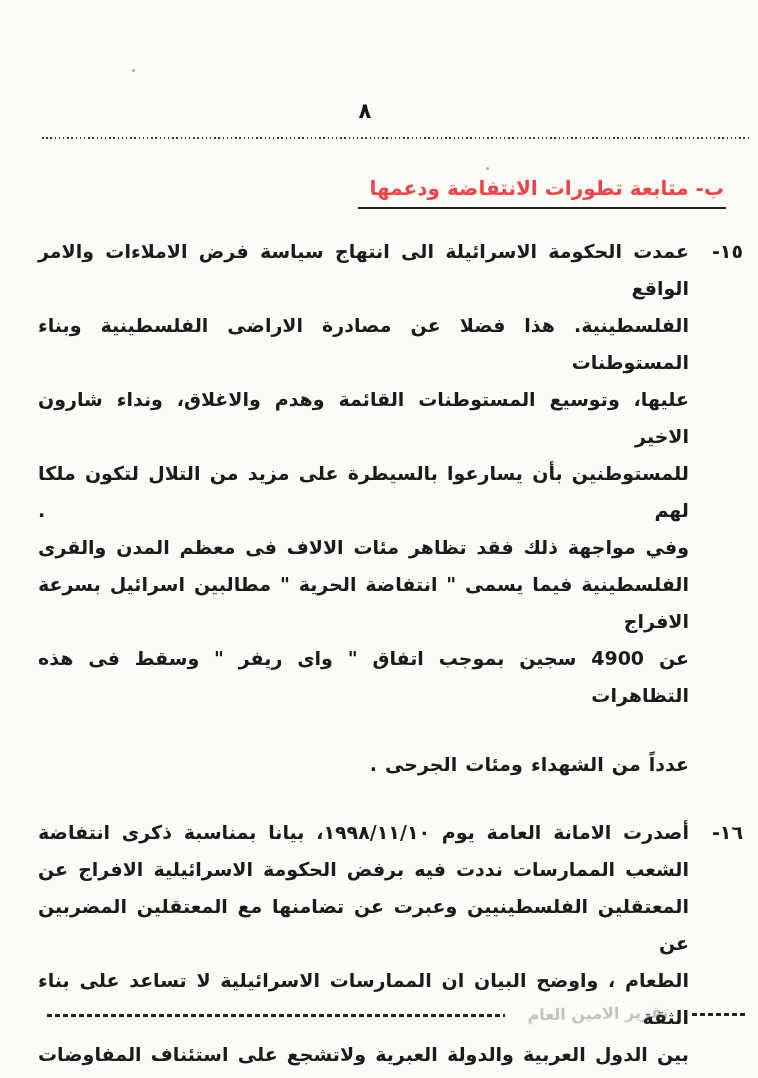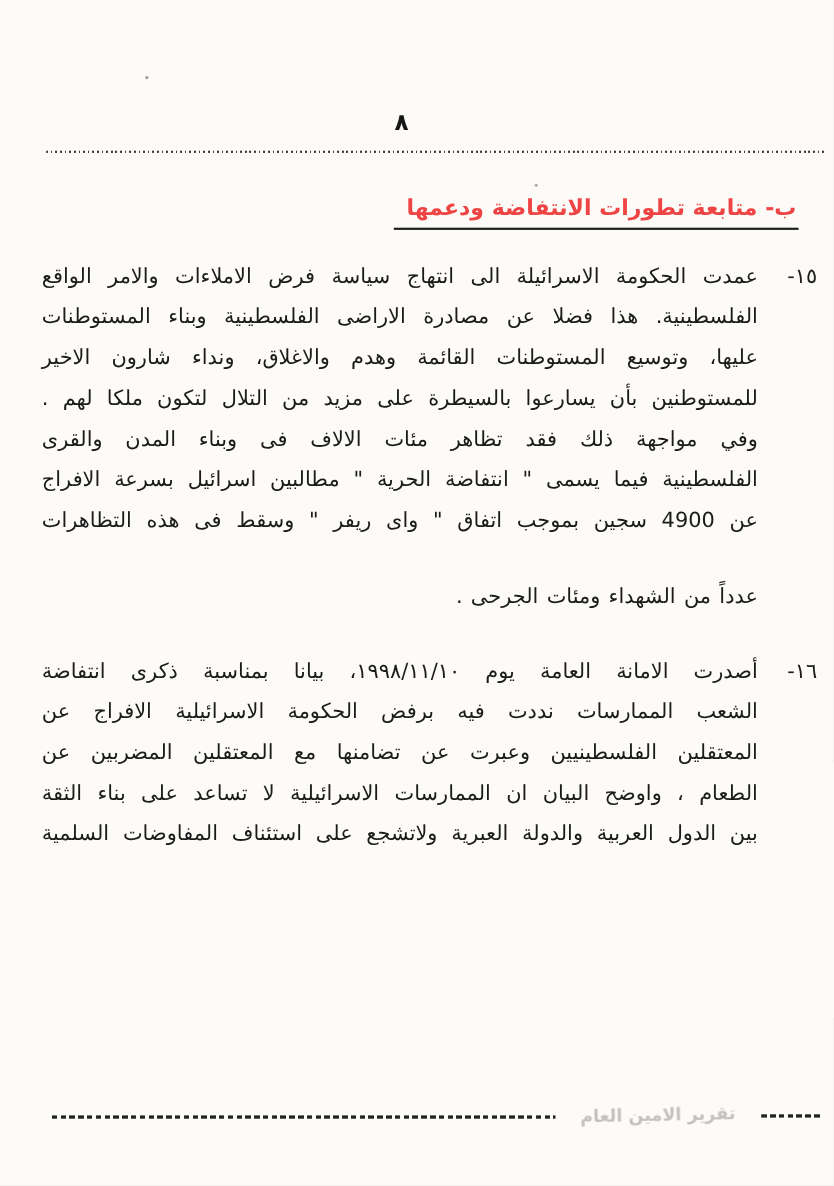--- a/index.html
+++ b/index.html
@@ -32,28 +32,28 @@
     border-bottom:2px solid #1f1f1f;
     letter-spacing:.3px;
   }
   
   .body{
     position:absolute;top:233px;right:15px;left:38px;
   }
   .item{display:flex;}
   .item .num{
     flex:0 0 46px;
-    font-size:19px;font-weight:400;
+    font-size:19px;font-weight:700;
     line-height:37px;
     text-align:right;
     white-space:nowrap;
   }
   .item .txt{flex:1 1 auto;min-width:0;padding-right:8px;}
   .ln{
-    font-size:19px;font-weight:400;
+    font-size:19px;font-weight:700;
     line-height:37px;
     text-align:justify;text-align-last:justify;
     word-spacing:1.5px;
     white-space:normal;
     color:#1b1b1b;
   }
   .ln.end{text-align-last:right;margin-top:32px;}
   .item-16{margin-top:31px;}
   
   .rule-dash-a{
@@ -95,21 +95,21 @@
 
   <div class="body">
 
     <div class="item item-15">
       <div class="num">١٥-</div>
       <div class="txt">
         <div class="ln">عمدت الحكومة الاسرائيلة الى انتهاج سياسة فرض الاملاءات والامر الواقع</div>
         <div class="ln">الفلسطينية. هذا فضلا عن مصادرة الاراضى الفلسطينية وبناء المستوطنات</div>
         <div class="ln">عليها، وتوسيع المستوطنات القائمة وهدم والاغلاق، ونداء شارون الاخير</div>
         <div class="ln">للمستوطنين بأن يسارعوا بالسيطرة على مزيد من التلال لتكون ملكا لهم .</div>
-        <div class="ln">وفي مواجهة ذلك فقد تظاهر مئات الالاف فى وبناء المدن والقرى</div>
+        <div class="ln">وفي مواجهة ذلك فقد تظاهر مئات الالاف فى معظم المدن والقرى</div>
         <div class="ln">الفلسطينية فيما يسمى " انتفاضة الحرية " مطالبين اسرائيل بسرعة الافراج</div>
         <div class="ln">عن 4900 سجين بموجب اتفاق " واى ريفر " وسقط فى هذه التظاهرات</div>
         <div class="ln end">عدداً من الشهداء ومئات الجرحى .</div>
       </div>
     </div>
 
     <div class="item item-16">
       <div class="num">١٦-</div>
       <div class="txt">
         <div class="ln">أصدرت الامانة العامة يوم ١٩٩٨/١١/١٠، بيانا بمناسبة ذكرى انتفاضة</div>

